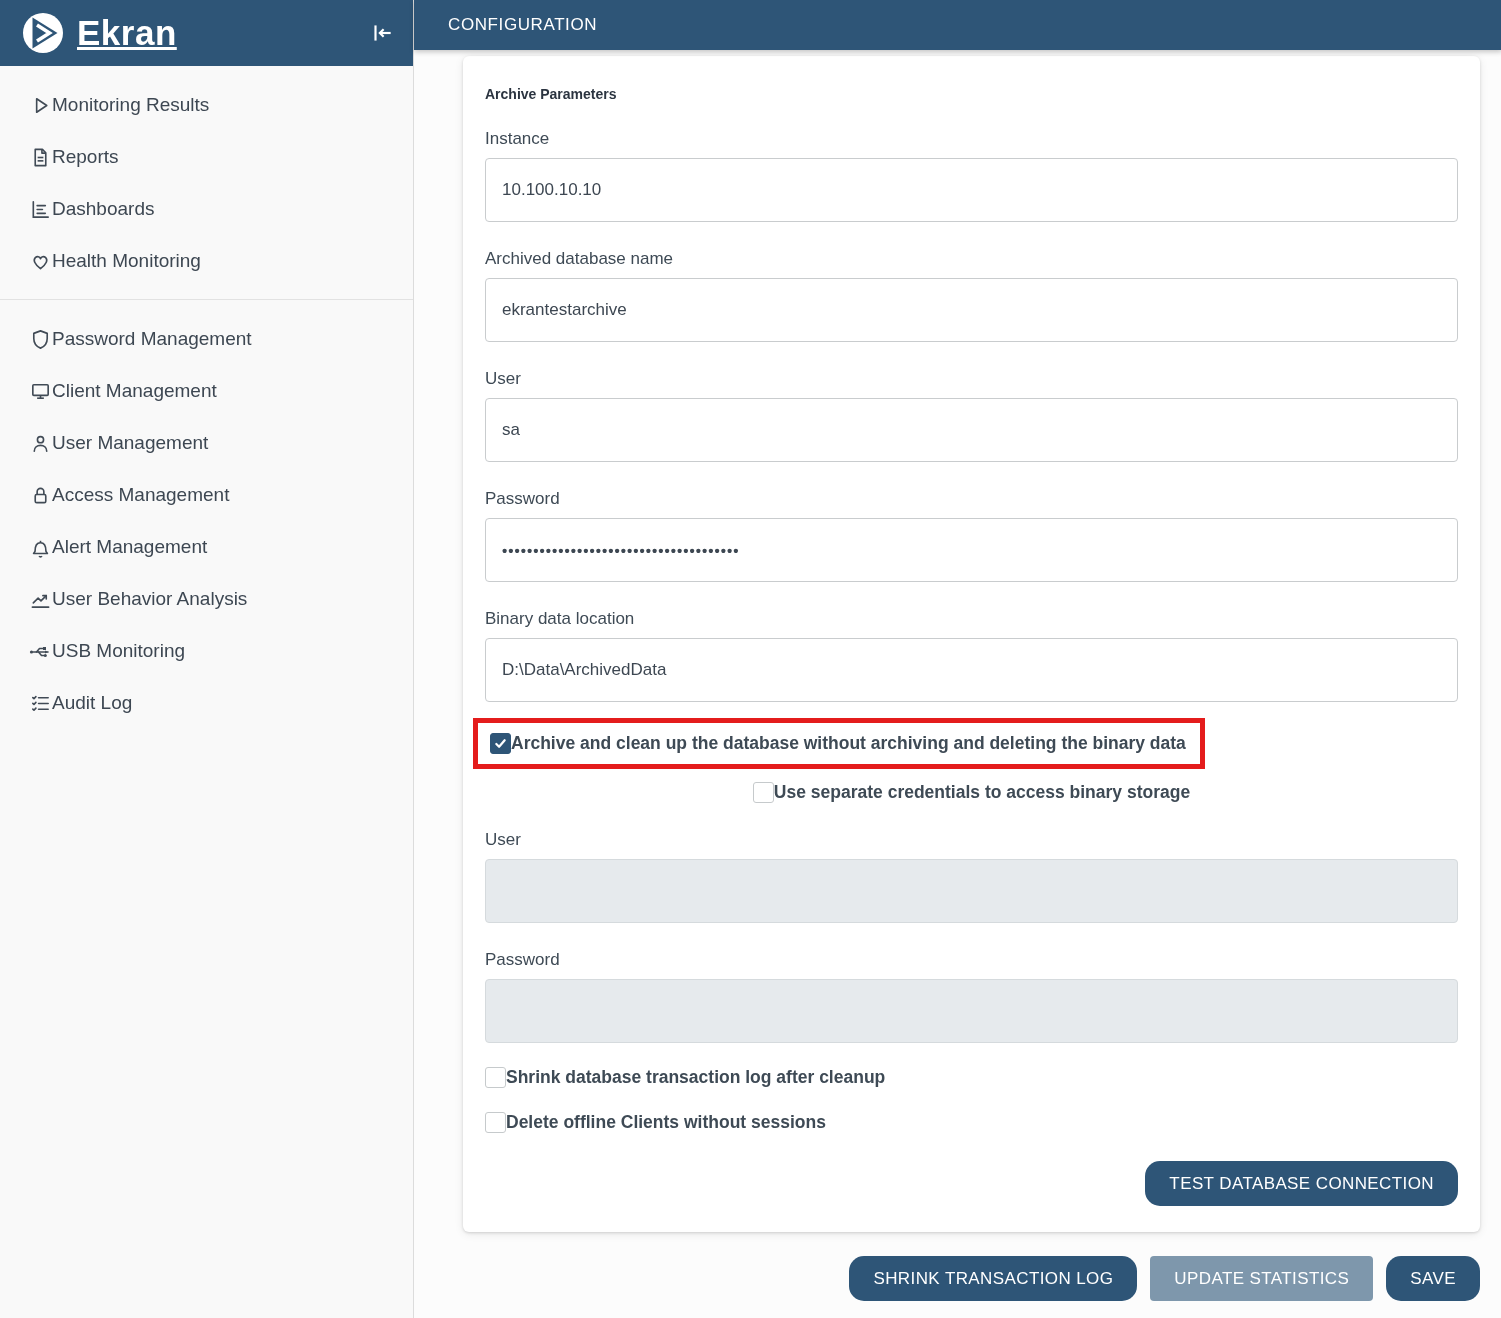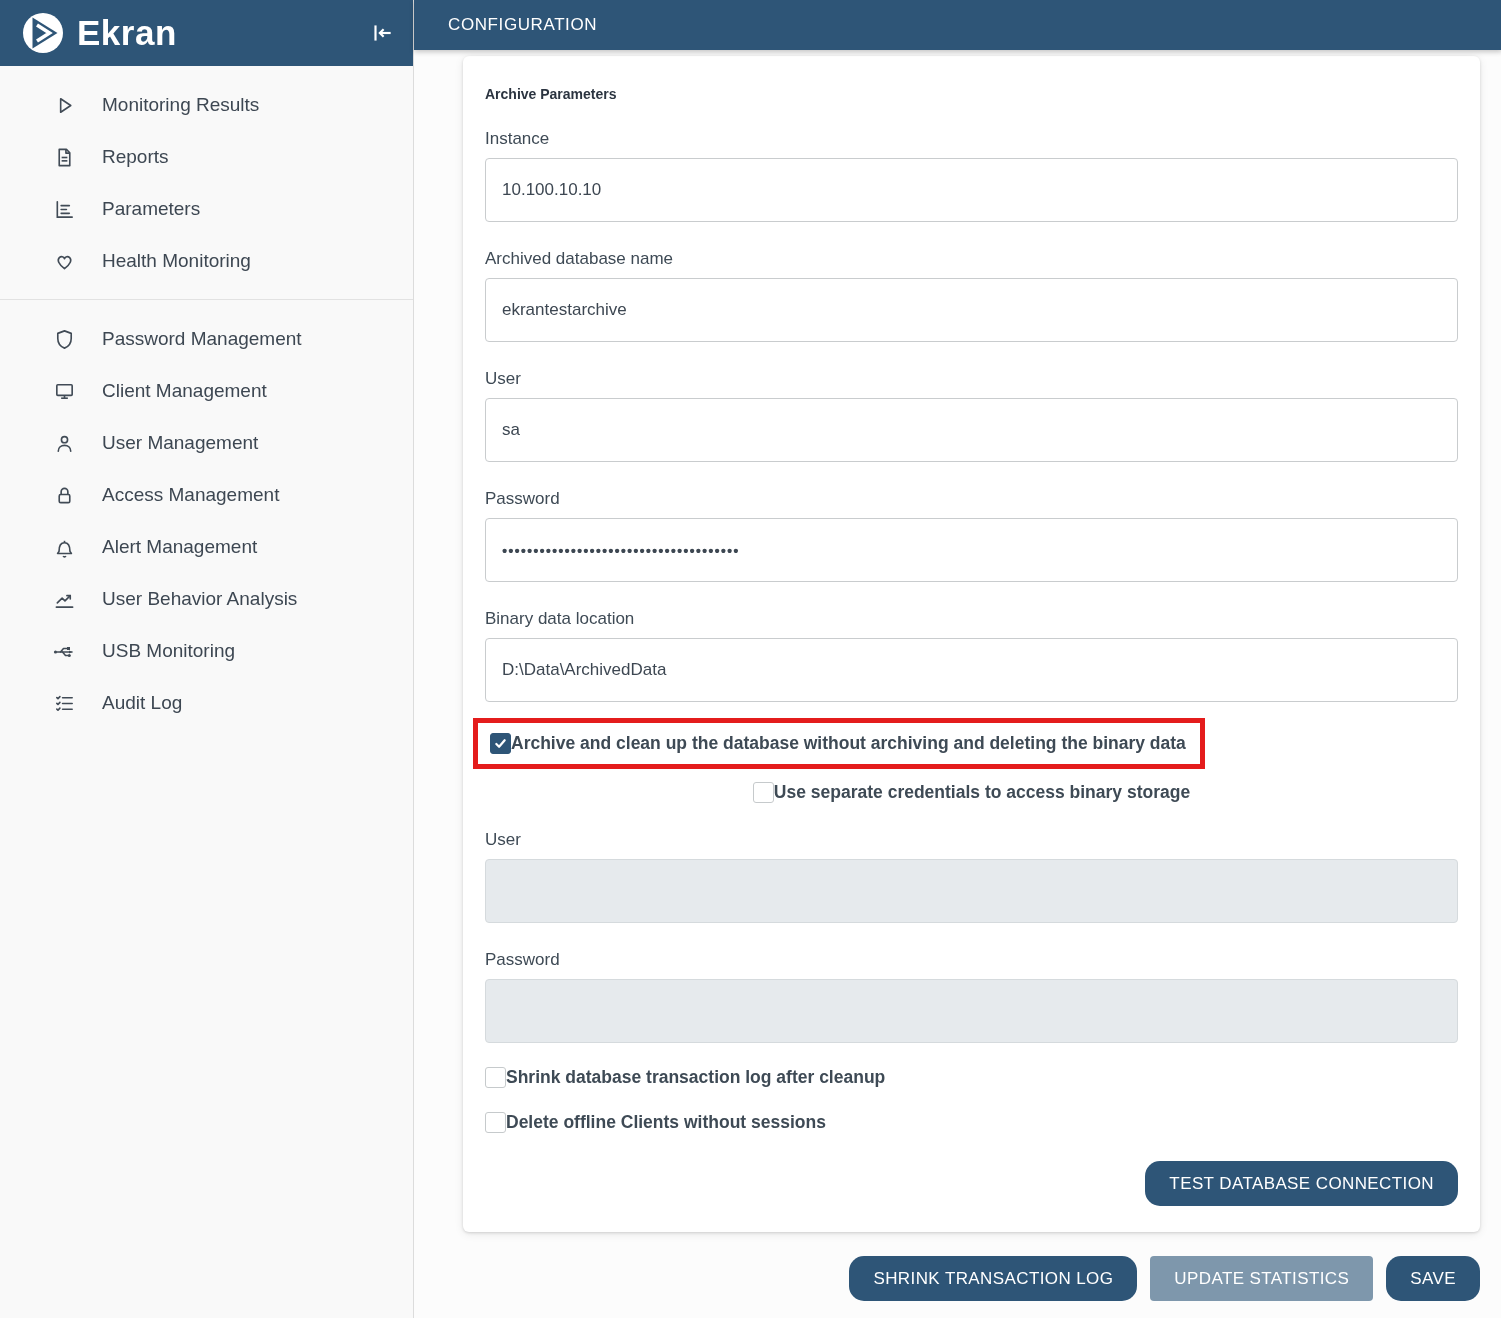--- a/index.html
+++ b/index.html
@@ -7,28 +7,28 @@
     font-family:"Liberation Sans", sans-serif; background:#fcfcfc; }
 
   .app { display:flex; width:100%; height:100%; }
 
   
   .sidebar { width:414px; min-width:414px; background:#f9f9f9;
     border-right:1px solid #dcdcdc; height:100%; }
   .sidebar-header { height:66px; background:#2e5577; display:flex;
     align-items:center; padding:0 18px 0 22px; position:relative; }
   .logo { display:flex; align-items:center; gap:13px; }
-  .logo-text { color:#ffffff; font-size:35px; font-weight:700; letter-spacing:.5px; }
+  .logo-text { color:#ffffff; font-size:35px; font-weight:700; letter-spacing:.5px;text-decoration:underline; }
   .collapse-btn { position:absolute; right:16px; top:50%; transform:translateY(-50%);
     width:30px; height:30px; display:flex; align-items:center; justify-content:center;
     cursor:pointer; }
   .side-group { padding-top:13px; }
   .side-divider { height:1px; background:#e2e2e2; margin:12px 0 0 0; }
-  .side-item { height:52px; display:flex; align-items:center; gap:26px;
-    padding-left:28px; cursor:pointer; color:#3d4752;margin-left:24px; }
+  .side-item { height:52px; display:flex; align-items:center; 
+    padding-left:28px; cursor:pointer; color:#3d4752; }
   .s-icon { width:24px; height:24px; display:flex; align-items:center;
     justify-content:center; color:#414b56; flex:0 0 24px; }
   .s-label { font-size:19px; }
 
   
   .main { flex:1; display:flex; flex-direction:column; }
   .topbar { height:50px; background:#2e5577; display:flex; align-items:center;
     padding-left:34px; box-shadow:0 2px 5px rgba(0,0,0,.22); position:relative; z-index:2; }
   .topbar-title { color:#ffffff; font-size:17px; font-weight:500; letter-spacing:.6px; }
 
@@ -116,21 +116,21 @@
       </div>
       <div class="side-item">
         <span class="s-icon">
           <svg width="23" height="23" viewBox="0 0 24 24" fill="none" stroke="currentColor" stroke-width="1.7" stroke-linecap="round">
               <path d="M4.5 4 V20 H20"></path>
               <line x1="8.5" y1="8" x2="17" y2="8"></line>
               <line x1="8.5" y1="12" x2="14" y2="12"></line>
               <line x1="8.5" y1="16" x2="17" y2="16"></line>
             </svg>
         </span>
-        <span class="s-label">Parameters</span>
+        <span class="s-label">Dashboards</span>
       </div>
       <div class="side-item">
         <span class="s-icon">
           <svg width="23" height="23" viewBox="0 0 24 24" fill="none" stroke="currentColor" stroke-width="1.7" stroke-linejoin="round">
               <path d="M12 19.5 C5.5 14.5 4.2 10.5 6.6 8 C8.6 6 11.2 6.9 12 9 C12.8 6.9 15.4 6 17.4 8 C19.8 10.5 18.5 14.5 12 19.5 Z"></path>
             </svg>
         </span>
         <span class="s-label">Health Monitoring</span>
       </div>
     </nav>

